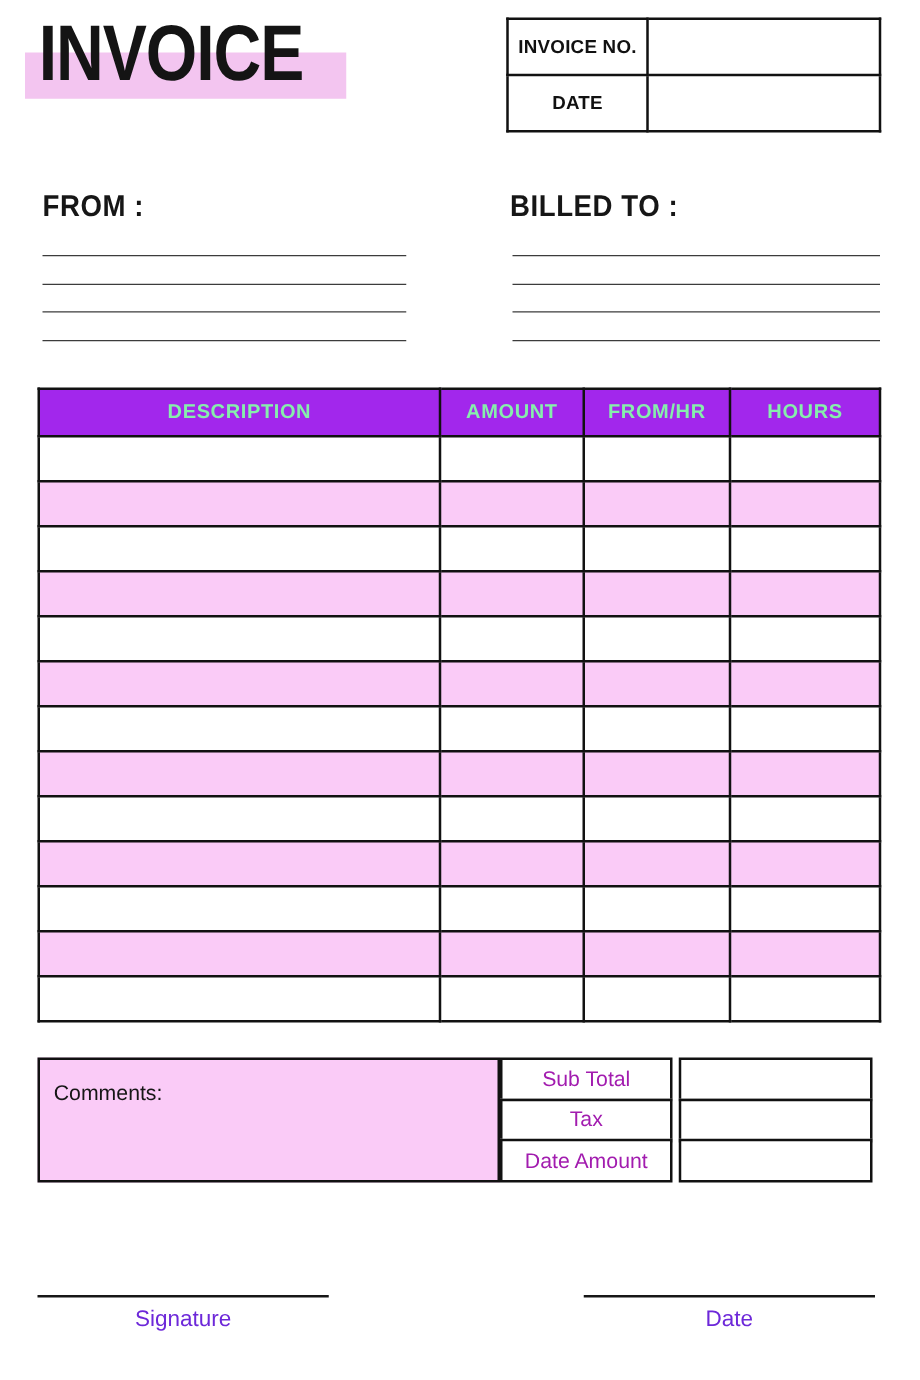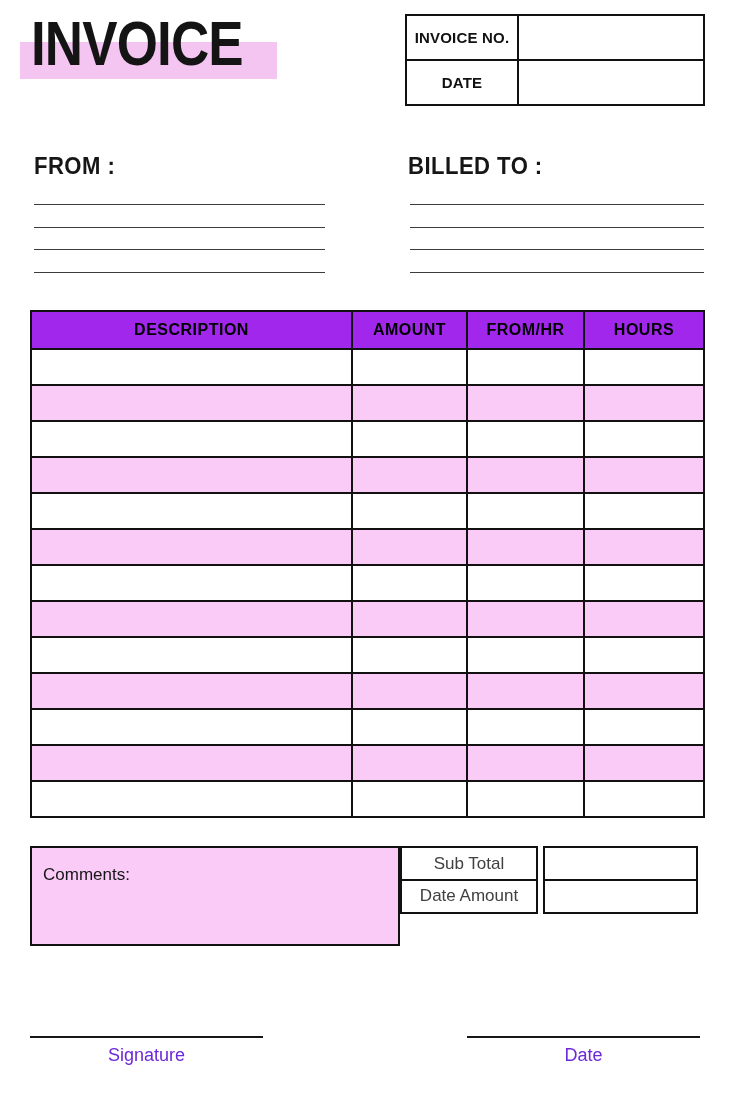--- a/index.html
+++ b/index.html
@@ -83,21 +83,21 @@
   
   .items-table {
     position: absolute;
     left: 30px; top: 310px;
     width: 673px;
     border-collapse: collapse;
     table-layout: fixed;
   }
   .items-table th {
     background: var(--header-purple);
-    color: #000000;
+    color: #86efac;
     font-size: 16px;
     font-weight: 700;
     letter-spacing: 0.5px;
     height: 38px;
     border: 2.5px solid var(--border-black);
     text-align: center;
     vertical-align: middle;
   }
   .items-table td {
     height: 36px;
@@ -125,21 +125,21 @@
   .totals { position: absolute; left: 370px; top: 0; width: 298px; }
   .total-row { display: flex; height: 35px; }
   .total-row + .total-row { margin-top: -2.5px; }
   .total-label {
     width: 138px;
     border: 2.5px solid var(--border-black);
     background: #ffffff;
     display: flex; align-items: center; justify-content: center;
     font-size: 17px;
     white-space: nowrap;
-    color: #404040;
+    color: #a21caf;
   }
   .total-value {
     margin-left: 5px;
     width: 155px;
     border: 2.5px solid var(--border-black);
     background: #ffffff;
   }
 
   
   .sig-line {
@@ -294,20 +294,24 @@
   <div class="summary">
     <div class="comments-box">
       <span>Comments:</span>
     </div>
     <div class="totals">
       <div class="total-row">
         <div class="total-label">Sub Total</div>
         <div class="total-value"></div>
       </div>
       <div class="total-row">
+        <div class="total-label">Tax</div>
+        <div class="total-value"></div>
+      </div>
+      <div class="total-row">
         <div class="total-label">Date Amount</div>
         <div class="total-value"></div>
       </div>
     </div>
   </div>
 
   <div class="sig-line left"></div>
   <div class="sig-caption left">Signature</div>
   <div class="sig-line right"></div>
   <div class="sig-caption right">Date</div>

